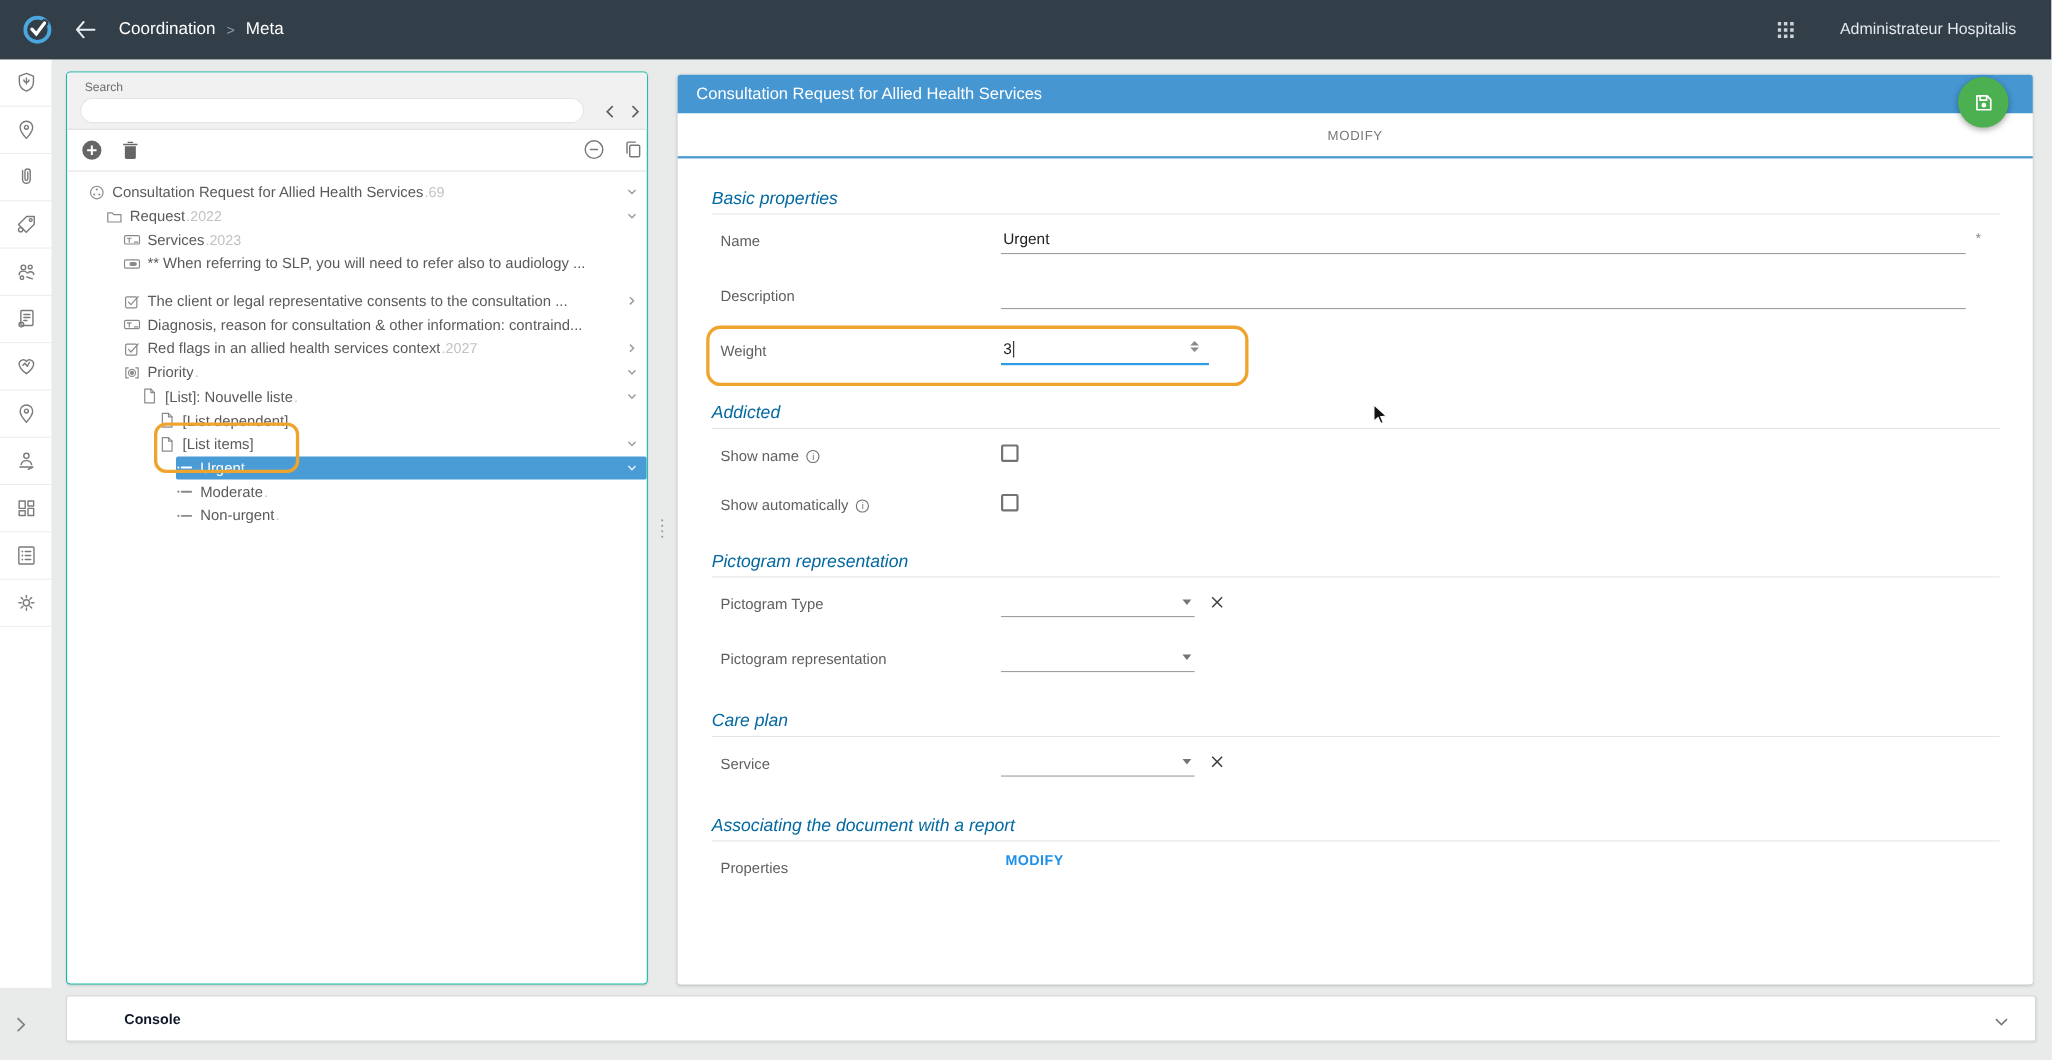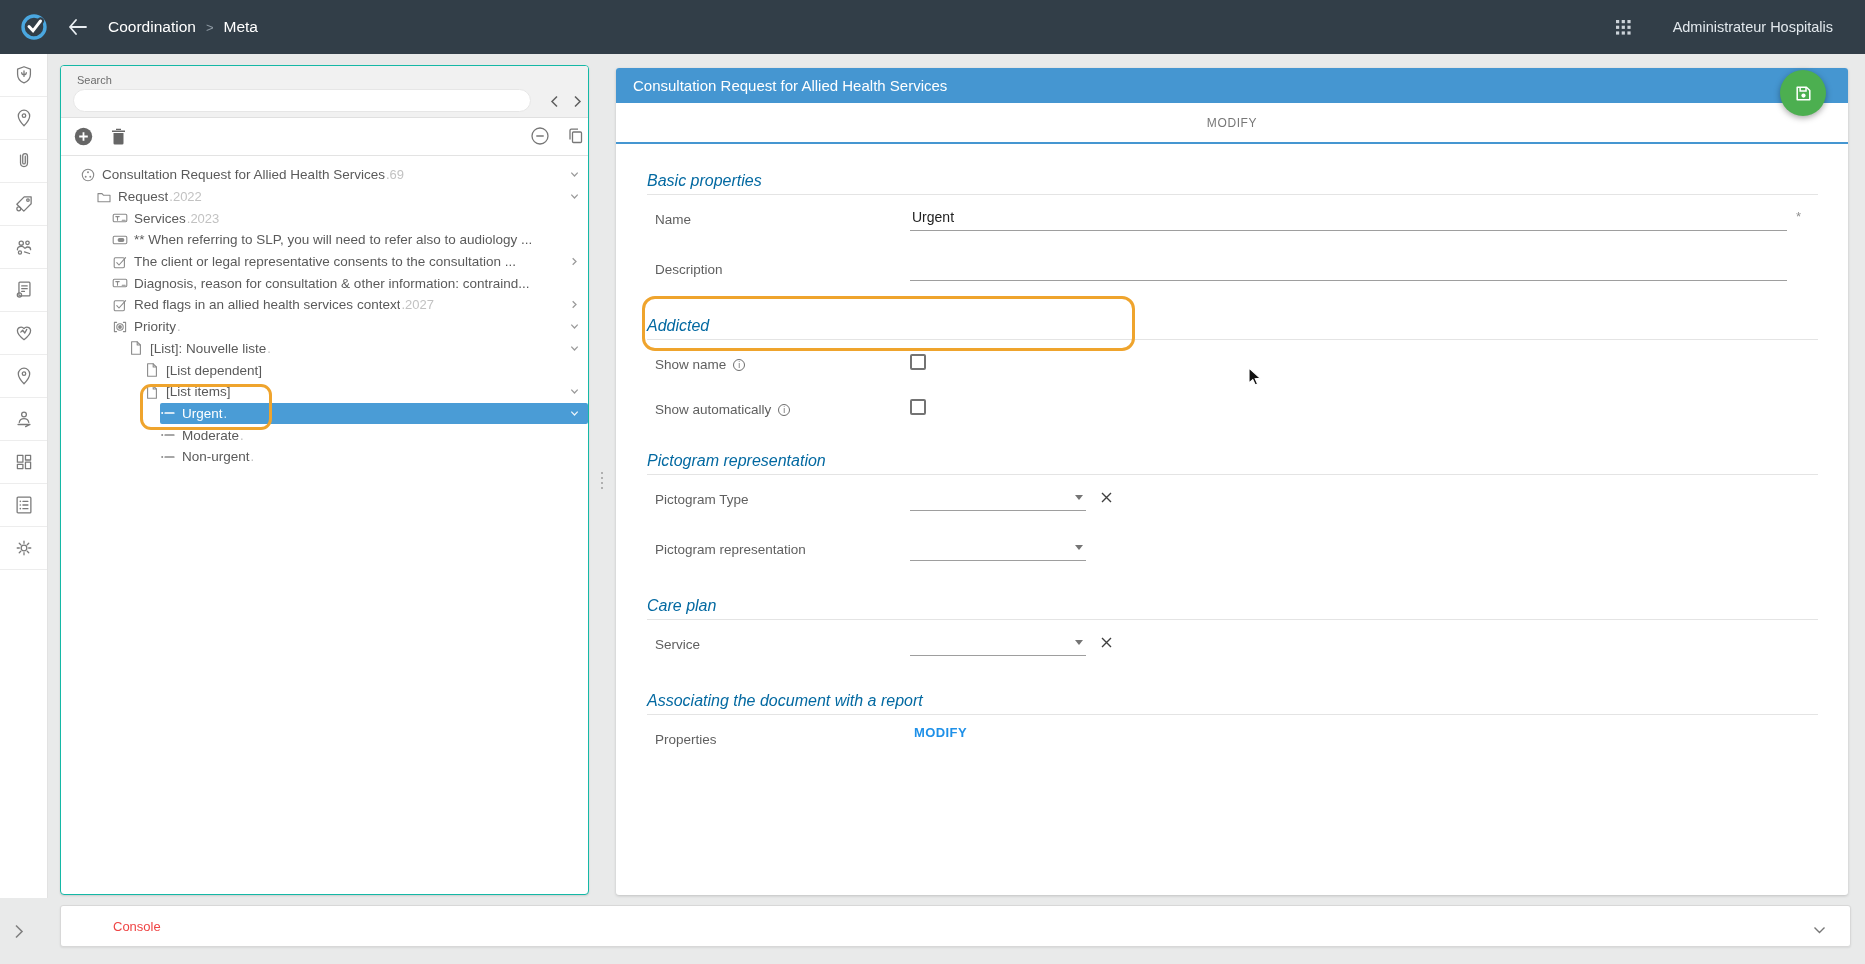--- a/index.html
+++ b/index.html
@@ -71,21 +71,21 @@
   .ibeam { width:1.3px; height:15px; background:#222; margin-left:1px; }
   .x-btn { position:absolute; top:7px; width:15px; height:15px; cursor:pointer; color:#3f3f3f; }
   .cbx { position:absolute; left:0; top:6px; width:16px; height:16px; border:2px solid #737373; border-radius:2px; background:#fff; cursor:pointer; }
   .info-i { width:12px; height:12px; border:1px solid #6e6e6e; border-radius:50%; color:#6e6e6e; font-size:8.5px; line-height:11px; text-align:center; font-style:normal; }
   .link { font-size:13px; font-weight:bold; color:#1e90e8; letter-spacing:.4px; cursor:pointer; }
 
   .fab { position:absolute; left:1780px; top:70px; width:46px; height:46px; border-radius:50%; background:#4caf50; box-shadow:0 2px 6px rgba(0,0,0,.35); display:flex; align-items:center; justify-content:center; cursor:pointer; z-index:40; }
 
   
   .console-bar { position:absolute; left:60px; top:905px; width:1791px; height:42px; background:#fff; border:1px solid #d8d8d8; border-radius:3px; box-shadow:0 1px 2px rgba(0,0,0,.08); cursor:pointer; }
-  .console-label { position:absolute; left:52px; top:0; line-height:42px; font-size:13px; color:#ef4444; }
+  .console-label { position:absolute; left:52px; top:0; line-height:42px; font-size:13px; color:#0f172a;font-weight:bold; }
   .console-ch { position:absolute; right:24px; top:15px; color:#777; }
 
   
   .annotation { position:absolute; border:3.5px solid #efa42d; pointer-events:none; z-index:50; }
   .anno-tree { left:140px; top:384px; width:132px; height:46px; border-radius:11px; }
   .anno-weight { left:642px; top:296px; width:493px; height:55px; border-radius:13px; }
   .cursor { position:absolute; left:1248px; top:367px; z-index:60; pointer-events:none; }
 </style>
 </head>
 <body>
@@ -334,21 +334,21 @@
           <span class="t-icon">
             <svg width="16" height="16" viewBox="0 0 16 16" fill="none" stroke="currentColor" stroke-width="1.1" stroke-linecap="round" stroke-linejoin="round">
               <rect x="1.2" y="4.2" width="13.6" height="7.6" rx="1.2"></rect>
               <rect x="5.6" y="6.1" width="6.8" height="3.8" rx="1.9" fill="currentColor" stroke="none"></rect>
             </svg>
           </span>
           <span class="t-label">** When referring to SLP, you will need to refer also to audiology ...</span>
           <span class="t-suffix"></span>
         </span>
       </div>
-      <div class="t-row" style="padding-left: 51px;">
+      <div class="t-row" style="padding-left: 51px; margin-top: 12px;">
         <span class="t-inner">
           <span class="t-icon">
             <svg width="16" height="16" viewBox="0 0 16 16" fill="none" stroke="currentColor" stroke-width="1.1" stroke-linecap="round" stroke-linejoin="round">
               <rect x="2.2" y="3.8" width="10.2" height="10" rx="1.2"></rect>
               <path d="M4.8 8.6l2.2 2.4 6.6-7.4"></path>
             </svg>
           </span>
           <span class="t-label">The client or legal representative consents to the consultation ...</span>
           <span class="t-suffix"></span>
           <span class="t-exp">
@@ -521,20 +521,36 @@
       </div>
       <div class="f-row">
         <span class="f-label">
           <span class="lbl-text">Description</span>
         </span>
         <span class="f-control" style="width:877px">
         <span class="f-value"></span>
           <span class="f-line"></span>
         </span>
       </div>
+      <div class="f-row">
+        <span class="f-label">
+          <span class="lbl-text">Weight</span>
+        </span>
+        <span class="f-control" style="width:189px">
+        <span class="f-value">
+            <span class="num-v">3</span>
+            <span class="ibeam"></span>
+          </span>
+        <span class="spinner" style="left:172px">
+            <i class="up"></i>
+            <i class="dn"></i>
+          </span>
+        <span class="f-line focus"></span>
+        </span>
+      </div>
       <div class="sec-h">Addicted</div>
       <div class="f-row cb mt">
         <span class="f-label">
           <span class="lbl-text">Show name</span>
           <i class="info-i">i</i>
         </span>
         <span class="f-control" style="width:189px">
           <span class="cbx"></span>
         </span>
       </div>

